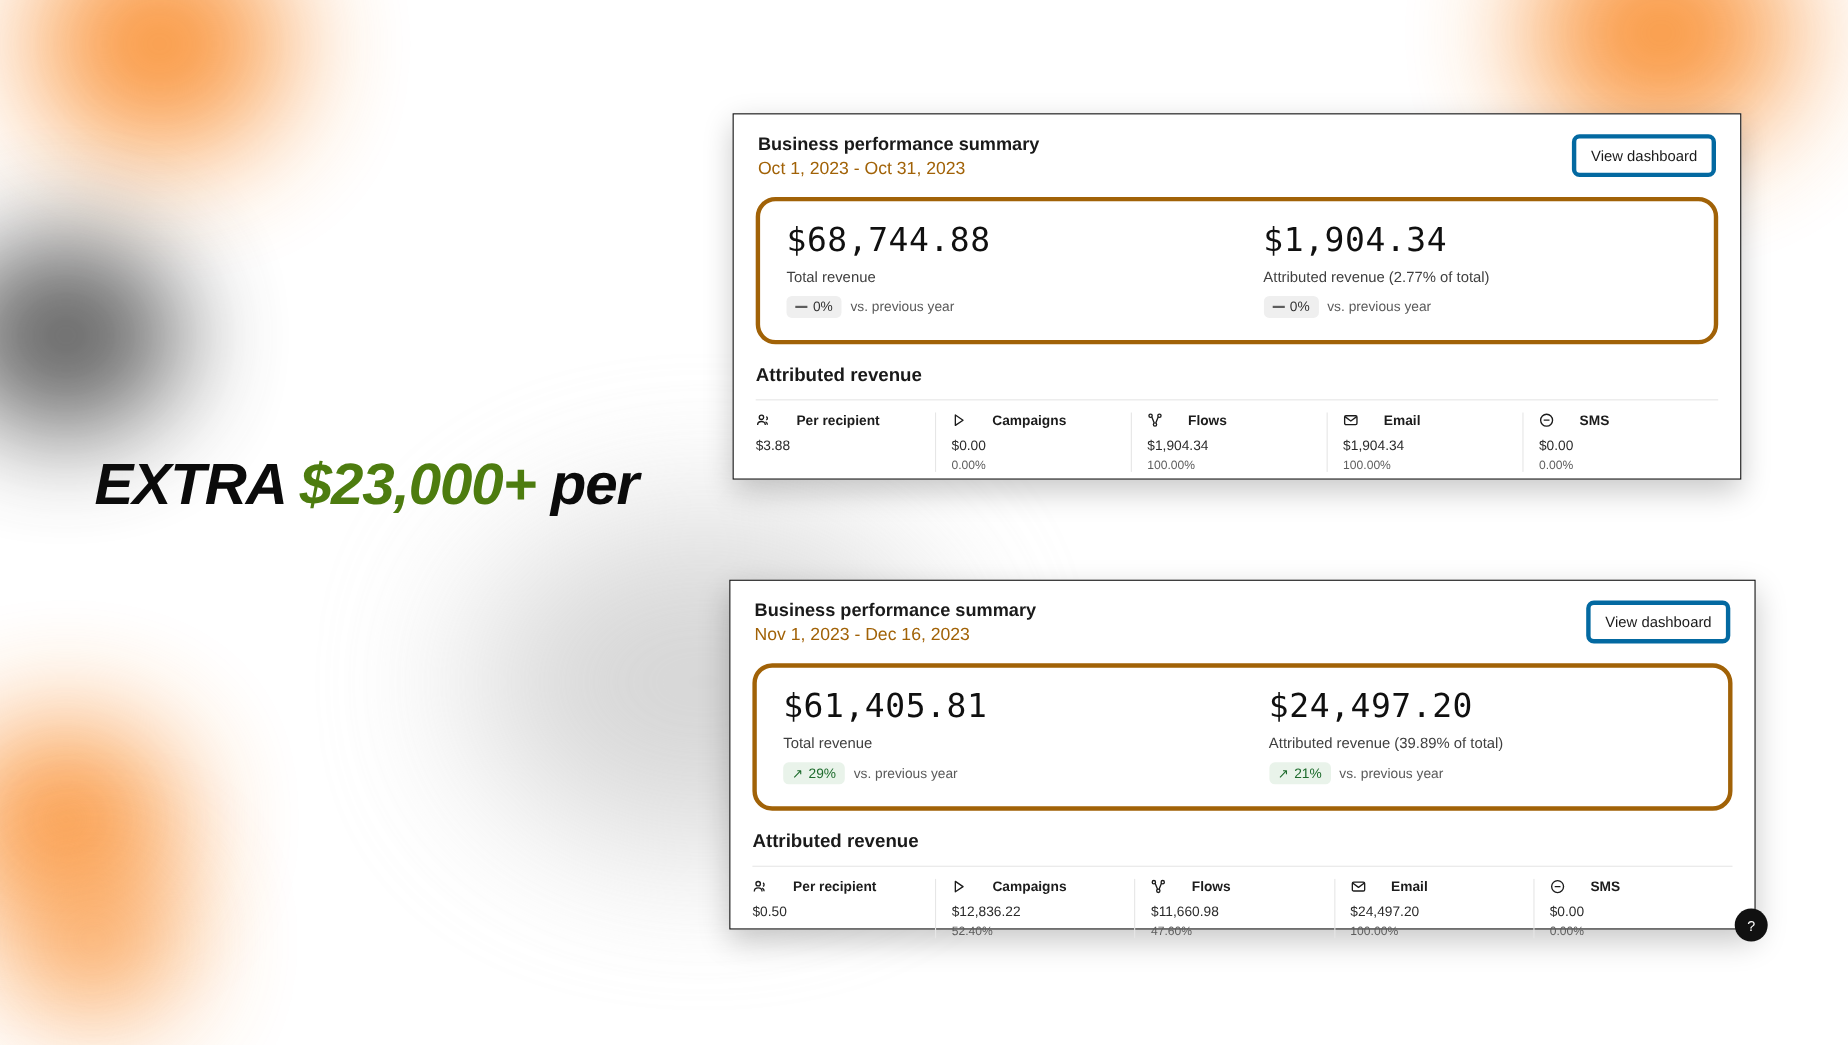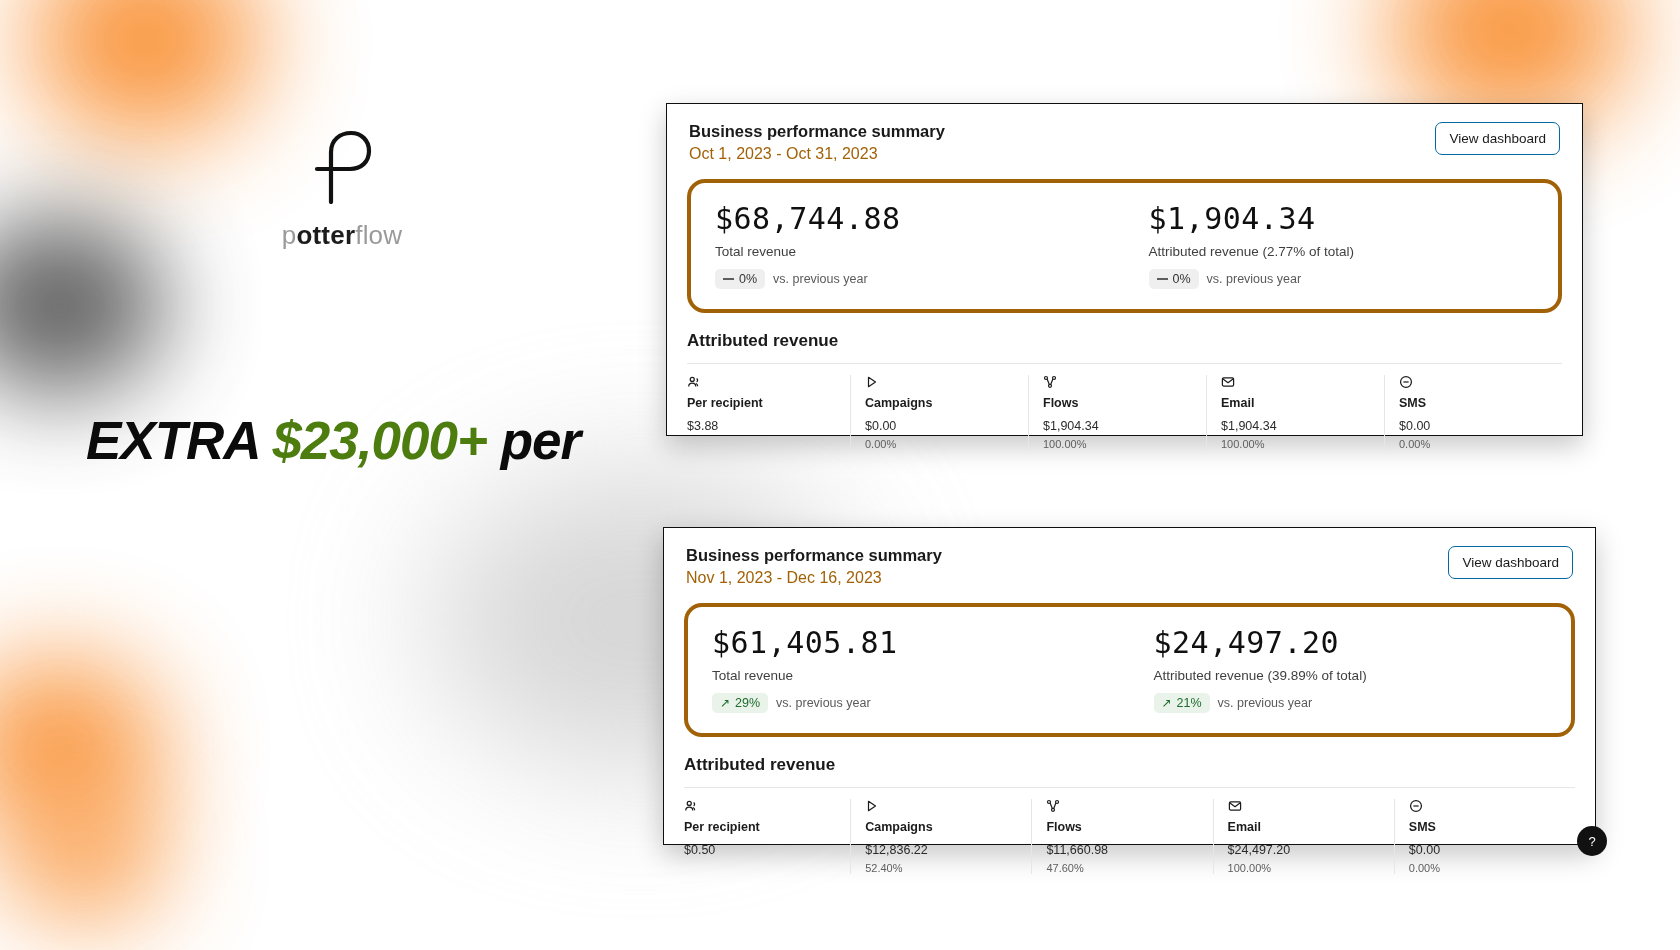--- a/index.html
+++ b/index.html
@@ -88,21 +88,21 @@
     align-items: flex-start;
     justify-content: space-between;
     padding: 18px 22px 6px 22px;
   }
   .card-title { font-size: 16.5px; font-weight: 700; color: #1a1a1a; text-align: center; }
   .card-sub { font-size: 16px; color: #a16207; margin-top: 4px; }
   .btn-dash {
     font-size: 13.5px;
     color: #1a1a1a;
     background: #fff;
-    border: 1px solid #0369a1;
+    border: 4px solid #0369a1;
     border-radius: 7px;
     padding: 8px 13px;
     cursor: pointer;
     white-space: nowrap;
   }
 
   .metrics-box {
     margin: 10px 20px 0 20px;
     border: 4px solid #a16207;
     border-radius: 18px;
@@ -145,21 +145,21 @@
     display: flex;
     border-top: 1px solid #e6e6e6;
     padding-top: 11px;
   }
   .attr-col {
     flex: 1;
     padding: 0 14px;
     border-left: 1px solid #e6e6e6;
   }
   .attr-col:first-child { border-left: none; padding-left: 0; }
-  .attr-head { display: flex; gap: 7px; flex-direction: column; }
+  .attr-head { display: flex; align-items: center; gap: 23px; }
   .attr-name { font-size: 12.5px; font-weight: 700; color: #1c1c1c; }
   .attr-val { font-size: 12.5px; color: #2b2b2b; margin-top: 9px; }
   .attr-pct { font-size: 11px; color: #5e5e5e; margin-top: 5px; }
   .ico { width: 14px; height: 14px; display: block; color: #1c1c1c; }
 
   .help-fab {
     position: absolute;
     right: -12px; bottom: -12px;
     width: 30px; height: 30px;
     border-radius: 50%;
@@ -175,30 +175,20 @@
 
 <div class="stage">
 
   <div class="blob blob-a"></div>
   <div class="blob blob-b"></div>
   <div class="blob blob-c"></div>
   <div class="blob blob-d"></div>
   <div class="blob-gray"></div>
   <div class="blob-gray2"></div>
 
-  <div class="brand">
-    <span class="brand-logo">
-      <svg width="62" height="74" viewBox="0 0 62 74" fill="none" xmlns="http://www.w3.org/2000/svg">
-        <path d="M20 72 V22 C20 10 29 3 40 3 C50 3 58 10 58 21 C58 32 50 39 39 39 H6" stroke="#111" stroke-width="4.2" stroke-linecap="round" stroke-linejoin="round" fill="none"></path>
-      </svg>
-    </span>
-    <div class="brand-name">
-      <span>p</span><b>otter</b><span>flow</span>
-    </div>
-  </div>
 
   <div class="headline">
     <span>EXTRA </span><span class="accent">$23,000+</span><span> per</span><br>
   </div>
 
   <div class="card" id="card-top">
     <div class="card-head">
       <div>
         <div class="card-title">Business performance summary</div>
         <div class="card-sub">Oct 1, 2023 - Oct 31, 2023</div>

